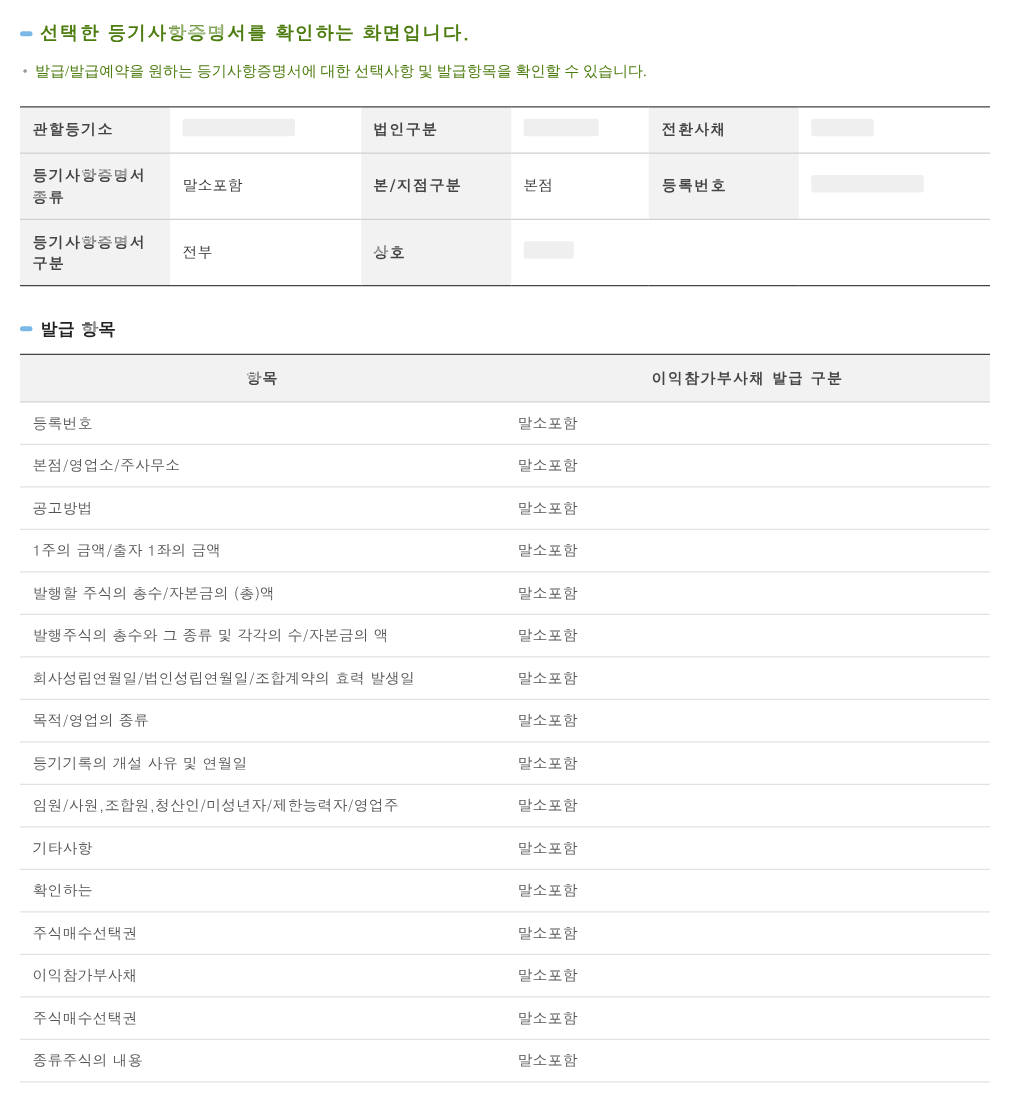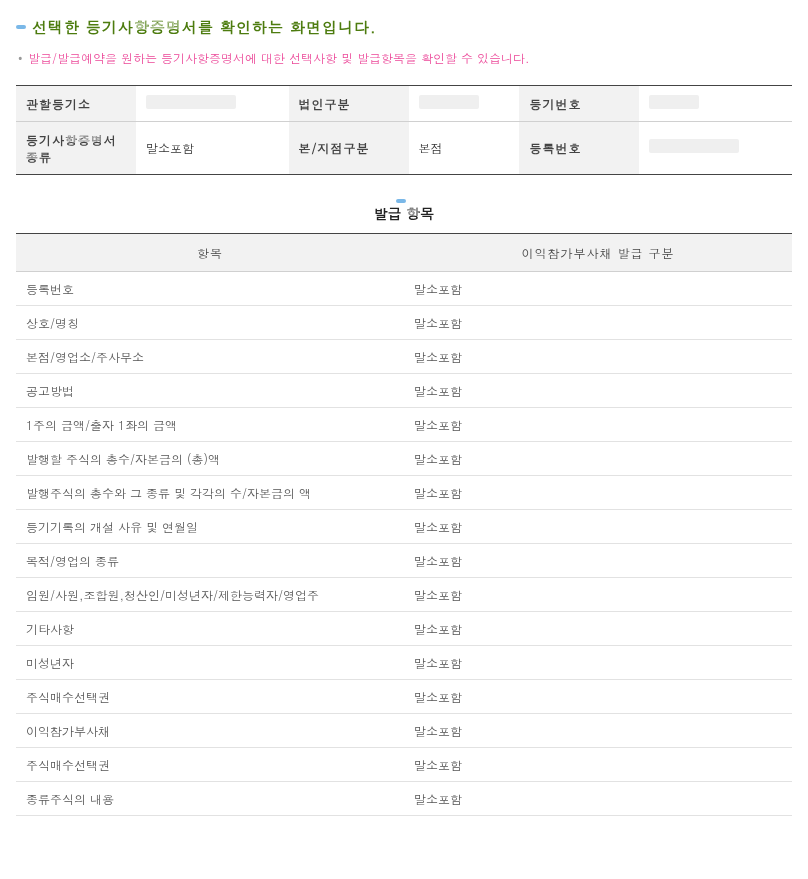--- a/index.html
+++ b/index.html
@@ -28,26 +28,27 @@
     background: #7ab8e8;
     border-radius: 2px;
     margin-right: 6px;
   }
   .subtitle-list {
     margin: 0 0 16px 0;
     padding: 0;
     list-style: none;
   }
   .subtitle-list li {
-    color: #ec4899;
+    color: #4d7c0f;
     font-size: 12px;
     padding-left: 12px;
     position: relative;
     line-height: 1.8;
     margin-bottom: 4px;
+    font-family: Liberation Serif, serif;
   }
   .subtitle-list li::before {
     content: "•";
     position: absolute;
     left: 2px;
     color: #999;
   }
   .info-table {
     width: 100%;
     border-collapse: collapse;
@@ -79,41 +80,40 @@
     border-radius: 2px;
     height: 14px;
   }
   .section-sub {
     font-size: 14px;
     font-weight: bold;
     color: #222;
     margin: 6px 0 10px 0;
     display: flex;
     align-items: center;
-    flex-direction: column;
   }
   .section-sub .bullet {
     display: inline-block;
     width: 10px;
     height: 4px;
     background: #7ab8e8;
     border-radius: 2px;
     margin-right: 6px;
   }
   .issue-table {
     width: 100%;
     border-collapse: collapse;
     border-top: 1px solid #444;
   }
   .issue-table th {
     background: #f2f2f2;
     border-bottom: 1px solid #d0d0d0;
     padding: 10px 8px;
     font-size: 12px;
-    font-weight: normal;
+    font-weight: bold;
     color: #444;
     letter-spacing: 1px;
     text-align: center;
   }
   .issue-table td {
     border-bottom: 1px solid #e2e2e2;
     padding: 8px 10px;
     font-size: 12px;
     color: #555;
   }
@@ -131,31 +131,37 @@
   <li>발급/발급예약을 원하는 등기사항증명서에 대한 선택사항 및 발급항목을 확인할 수 있습니다.</li>
 </ul>
 
 <table class="info-table">
   <tbody>
       <tr>
     <th>관할등기소</th>
     <td><span class="blur-placeholder" style="width:90px"></span></td>
     <th>법인구분</th>
     <td><span class="blur-placeholder" style="width:60px"></span></td>
-    <th>등기번호</th>
+    <th>전환사채</th>
     <td><span class="blur-placeholder" style="width:50px"></span></td>
   </tr>
   <tr>
     <th>등기사항증명서종류</th>
     <td>말소포함</td>
     <th>본/지점구분</th>
     <td>본점</td>
     <th>등록번호</th>
     <td><span class="blur-placeholder" style="width:90px"></span></td>
   </tr>
+  <tr>
+    <th>등기사항증명서구분</th>
+    <td>전부</td>
+    <th>상호</th>
+    <td colspan="3"><span class="blur-placeholder" style="width:40px"></span></td>
+  </tr>
 </tbody>
   </table>
 
 <h3 class="section-sub">
   <span class="bullet"></span>
   <span>발급 항목</span>
 </h3>
 
 <table class="issue-table">
   <thead>
@@ -163,61 +169,61 @@
       <th>항목</th>
       <th>이익참가부사채 발급 구분</th>
     </tr>
   </thead>
   <tbody id="issue-body">
       <tr>
         <td class="col-item">등록번호</td>
         <td class="col-class">말소포함</td>
       </tr>
       <tr>
-        <td class="col-item">상호/명칭</td>
-        <td class="col-class">말소포함</td>
-      </tr>
-      <tr>
         <td class="col-item">본점/영업소/주사무소</td>
         <td class="col-class">말소포함</td>
       </tr>
       <tr>
         <td class="col-item">공고방법</td>
         <td class="col-class">말소포함</td>
       </tr>
       <tr>
         <td class="col-item">1주의 금액/출자 1좌의 금액</td>
         <td class="col-class">말소포함</td>
       </tr>
       <tr>
         <td class="col-item">발행할 주식의 총수/자본금의 (총)액</td>
         <td class="col-class">말소포함</td>
       </tr>
       <tr>
         <td class="col-item">발행주식의 총수와 그 종류 및 각각의 수/자본금의 액</td>
         <td class="col-class">말소포함</td>
       </tr>
       <tr>
+        <td class="col-item">회사성립연월일/법인성립연월일/조합계약의 효력 발생일</td>
+        <td class="col-class">말소포함</td>
+      </tr>
+      <tr>
+        <td class="col-item">목적/영업의 종류</td>
+        <td class="col-class">말소포함</td>
+      </tr>
+      <tr>
         <td class="col-item">등기기록의 개설 사유 및 연월일</td>
         <td class="col-class">말소포함</td>
       </tr>
       <tr>
-        <td class="col-item">목적/영업의 종류</td>
-        <td class="col-class">말소포함</td>
-      </tr>
-      <tr>
         <td class="col-item">임원/사원,조합원,청산인/미성년자/제한능력자/영업주</td>
         <td class="col-class">말소포함</td>
       </tr>
       <tr>
         <td class="col-item">기타사항</td>
         <td class="col-class">말소포함</td>
       </tr>
       <tr>
-        <td class="col-item">미성년자</td>
+        <td class="col-item">확인하는</td>
         <td class="col-class">말소포함</td>
       </tr>
       <tr>
         <td class="col-item">주식매수선택권</td>
         <td class="col-class">말소포함</td>
       </tr>
       <tr>
         <td class="col-item">이익참가부사채</td>
         <td class="col-class">말소포함</td>
       </tr>

